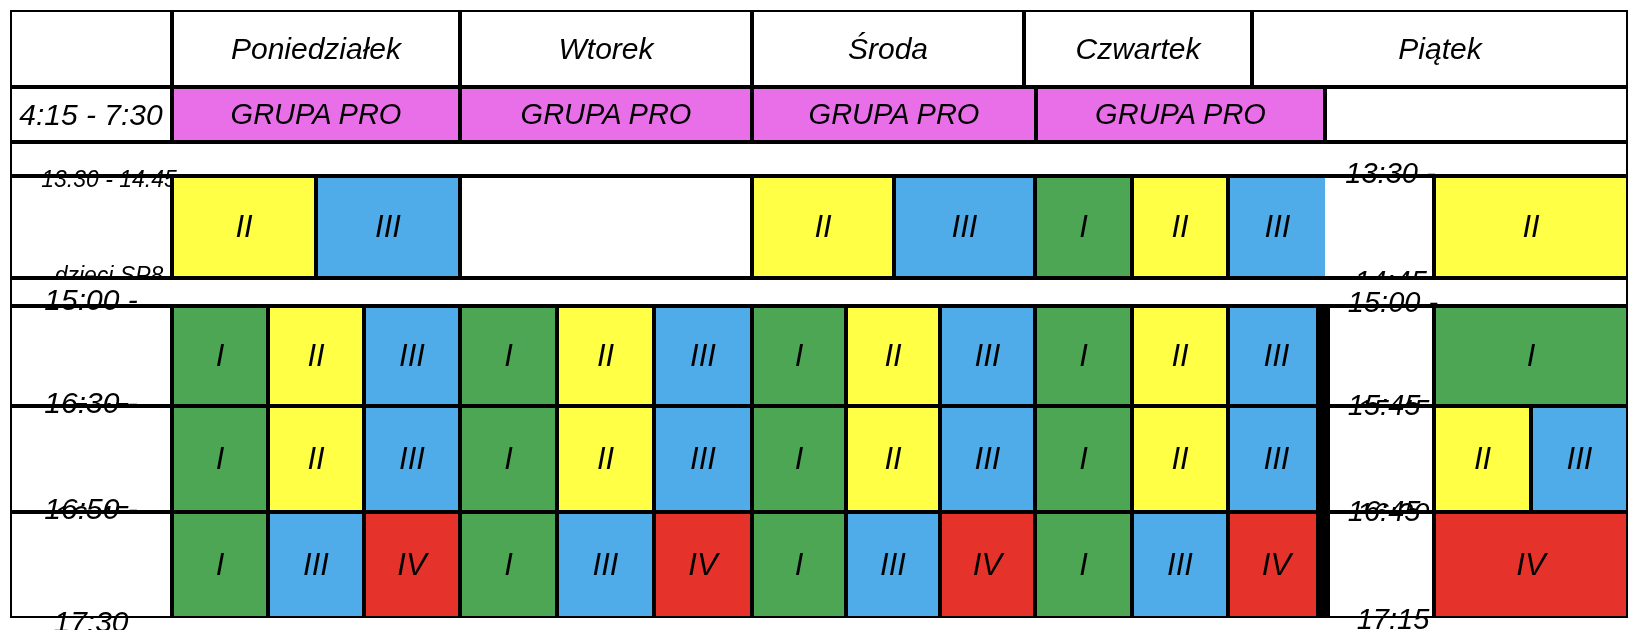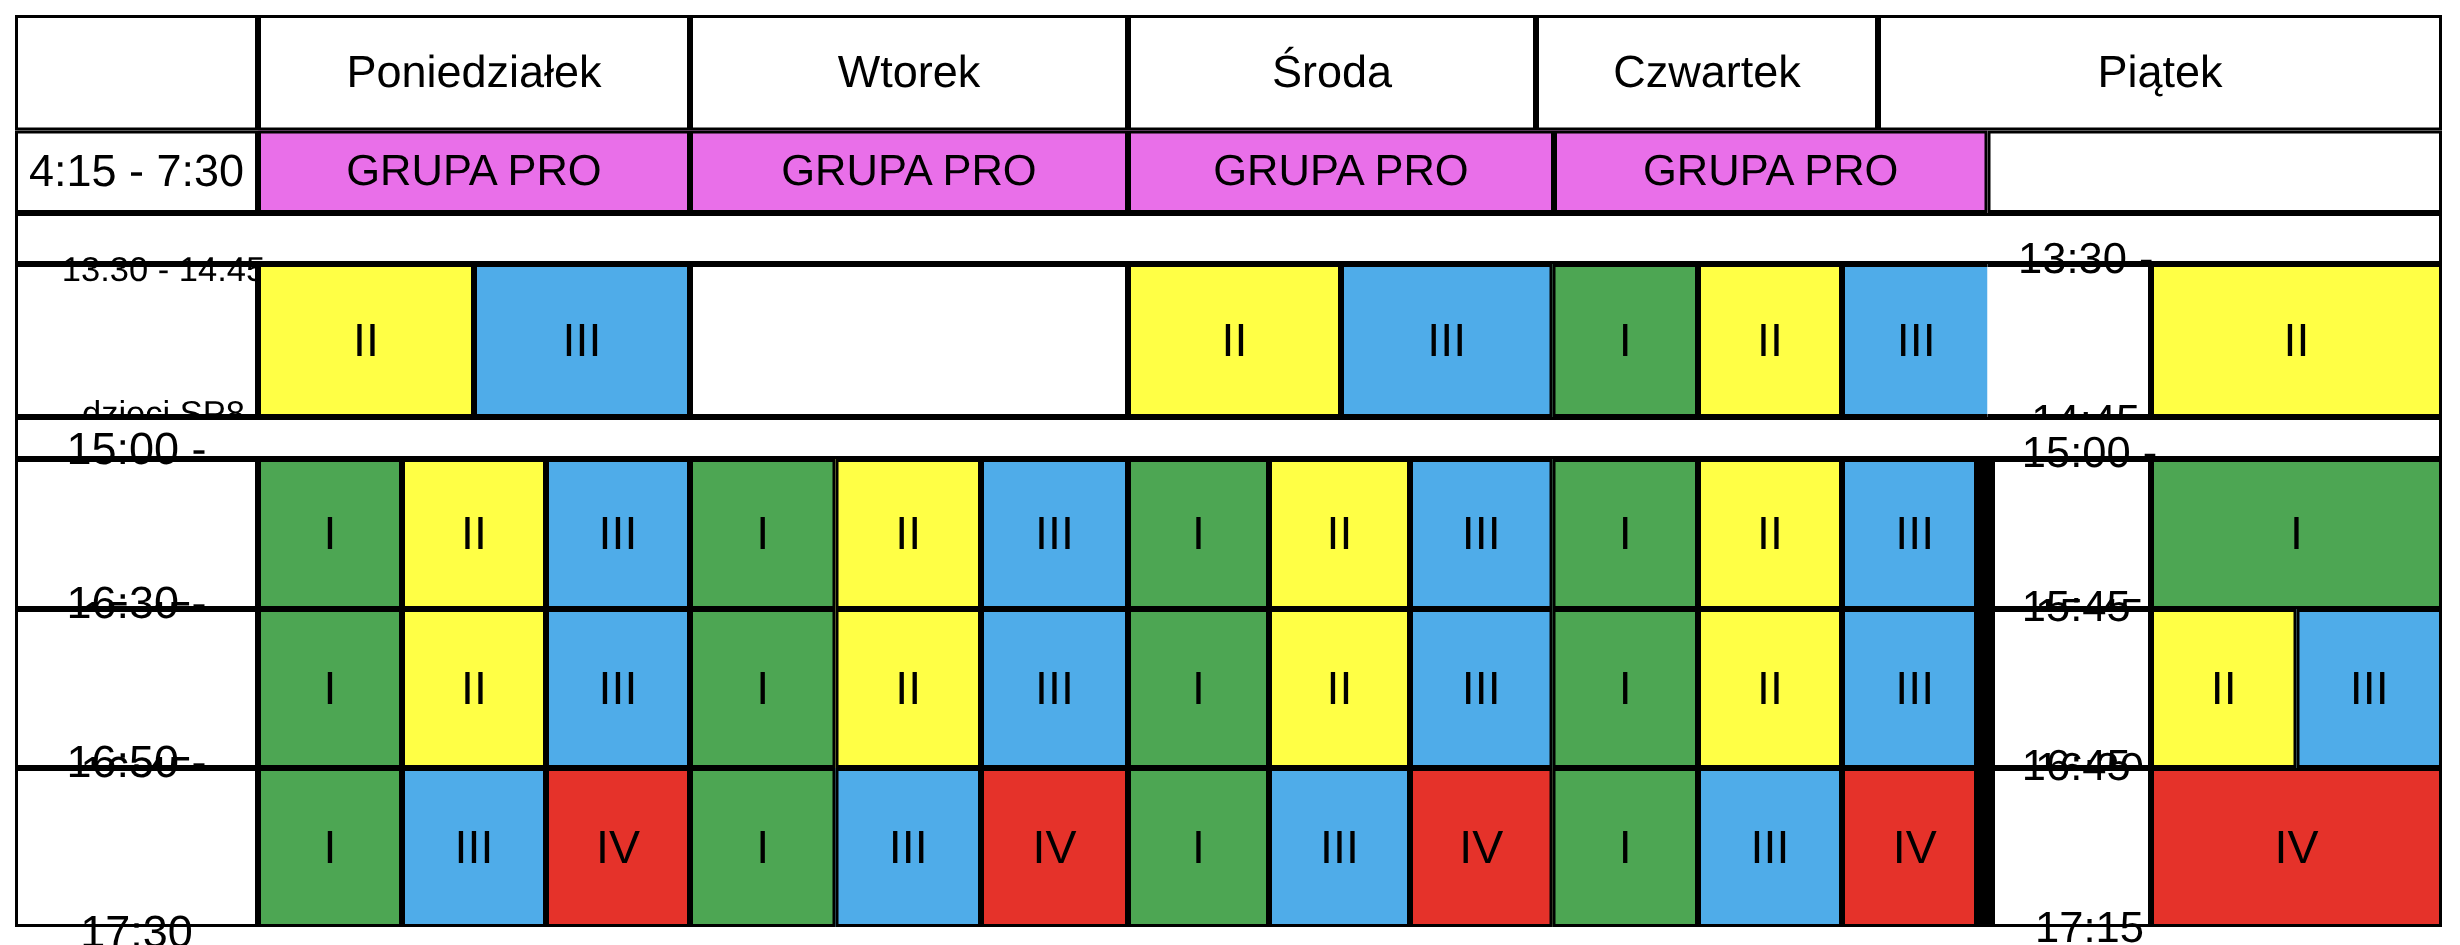--- a/index.html
+++ b/index.html
@@ -1,17 +1,17 @@
 <!DOCTYPE html>
 <html style="--c-magenta: #E96FE9; --c-yellow: #FFFF45; --c-blue: #4FACE9; --c-green: #4DA653; --c-red: #E5322A; --c-grid: #000000; --c-background: #FFFFFF;"><head>
 <meta charset="utf-8">
 <style>
   html,body{margin:0;padding:0;background:#fff;}
   body{width:1640px;height:630px;font-family:"Liberation Sans",sans-serif;color:#000;}
-  .canvas{position:relative;width:1640px;height:630px;background:#fff;overflow:hidden;}
+  .canvas{position:relative;width:1640px;height:630px;background:#fff;overflow:hidden;font-style:italic;}
   .cell{
     position:absolute;box-sizing:border-box;border:2px solid #000;background:#fff;
     display:flex;align-items:center;justify-content:center;text-align:center;
     white-space:pre;line-height:1.25;
   }
   .hdr{font-size:30px;}
   .tlabel{font-size:30px;}
   .grupa{font-size:29px;background:var(--c-magenta);}
   .small{font-size:23px;line-height:1.4;padding-left:36px;}
   .flabel{font-size:29px;padding-left:24px;}

